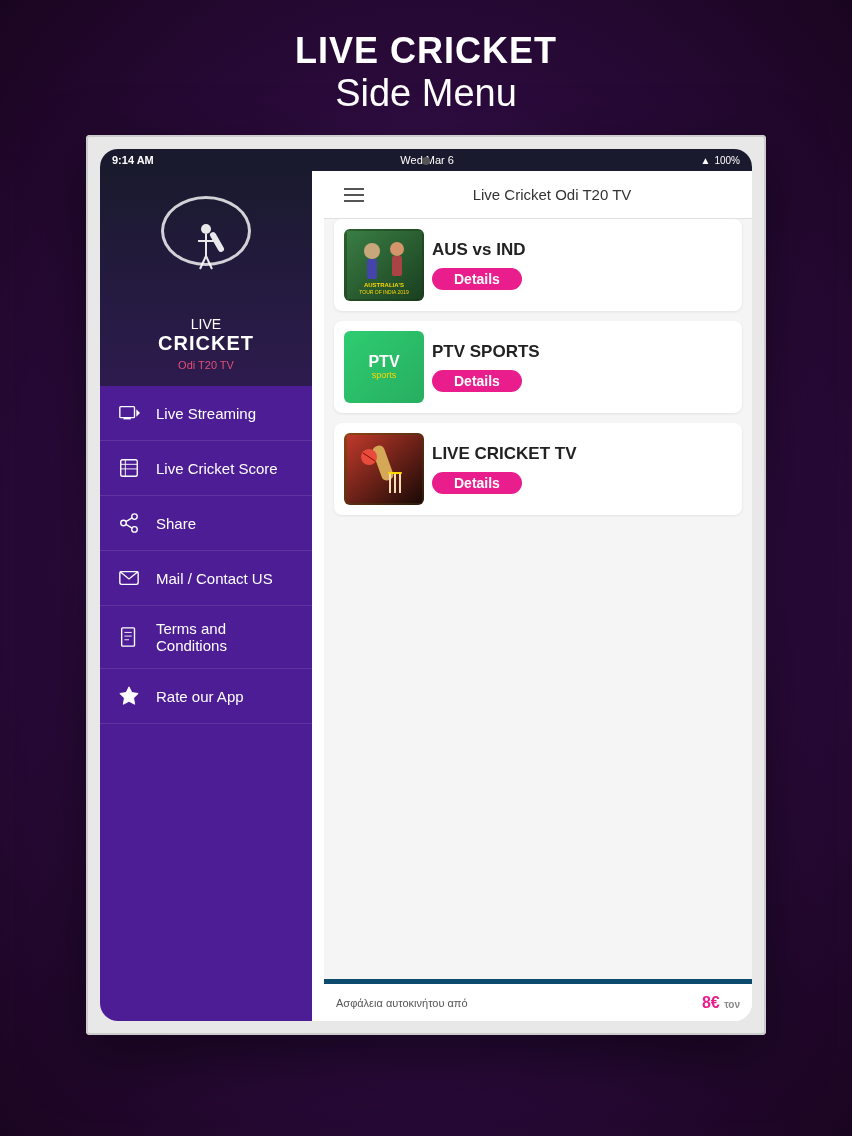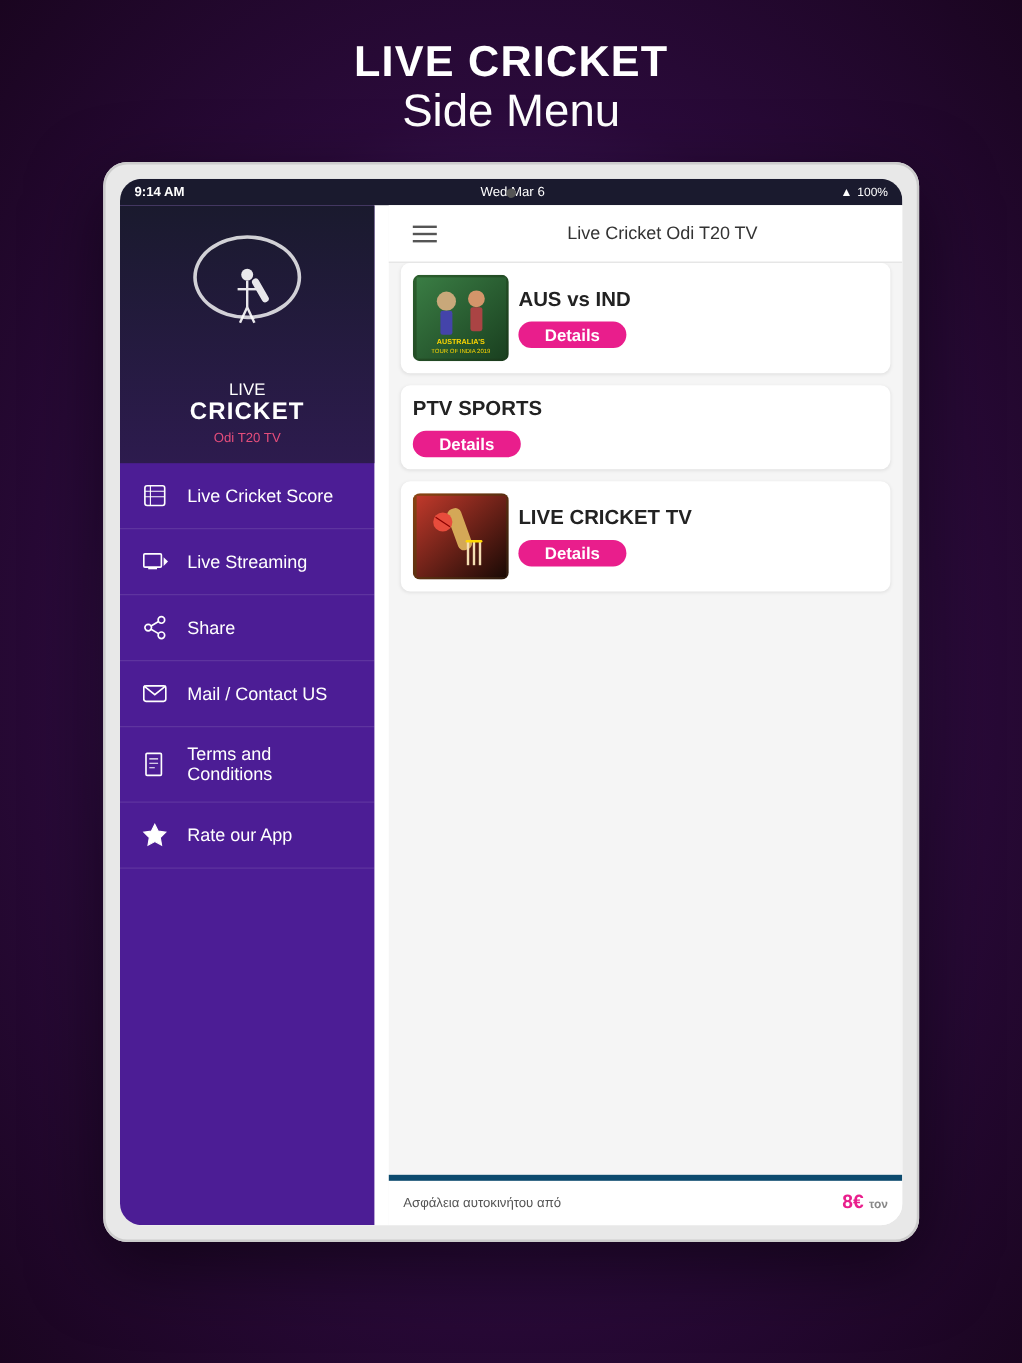--- a/index.html
+++ b/index.html
@@ -32,21 +32,21 @@
       font-size: 38px;
       font-weight: 300;
       display: block;
     }
 
     
     .tablet-frame {
       width: 680px;
       height: 900px;
       background: #e8e8e8;
-      border-radius: 20px;
+      border-radius: 4px;
       padding: 14px;
       box-shadow: 0 20px 60px rgba(0,0,0,0.5), inset 0 0 0 2px #ccc;
       position: relative;
     }
 
     .tablet-camera {
       width: 8px;
       height: 8px;
       background: #555;
       border-radius: 50%;
@@ -422,38 +422,38 @@
           <span class="logo-live" style="margin-top:45px">LIVE</span>
           <span class="logo-cricket">CRICKET</span>
           <span class="logo-subtitle">Odi T20 TV</span>
         </div>
 
         <div class="sidebar-menu">
 
           <div class="sidebar-item">
             <div class="sidebar-item-icon">
               <svg viewBox="0 0 24 24" class="icon-svg">
+                <rect x="2" y="5" width="16" height="12" rx="1" fill="none" stroke="white" stroke-width="1.5"></rect>
+                <polygon points="20,8 24,12 20,16" fill="white"></polygon>
+                <rect x="6" y="17" width="8" height="2" fill="white"></rect>
+              </svg>
+            </div>
+            <span class="sidebar-item-label">Live Streaming</span>
+          </div>
+
+          <div class="sidebar-item">
+            <div class="sidebar-item-icon">
+              <svg viewBox="0 0 24 24" class="icon-svg">
                 <rect x="3" y="3" width="18" height="18" rx="2" fill="none" stroke="white" stroke-width="1.5"></rect>
                 <line x1="3" y1="8" x2="21" y2="8" stroke="white" stroke-width="1"></line>
                 <line x1="3" y1="13" x2="21" y2="13" stroke="white" stroke-width="1"></line>
                 <line x1="8" y1="3" x2="8" y2="21" stroke="white" stroke-width="1"></line>
               </svg>
             </div>
             <span class="sidebar-item-label">Live Cricket Score</span>
-          </div>
-
-          <div class="sidebar-item">
-            <div class="sidebar-item-icon">
-              <svg viewBox="0 0 24 24" class="icon-svg">
-                <rect x="2" y="5" width="16" height="12" rx="1" fill="none" stroke="white" stroke-width="1.5"></rect>
-                <polygon points="20,8 24,12 20,16" fill="white"></polygon>
-                <rect x="6" y="17" width="8" height="2" fill="white"></rect>
-              </svg>
-            </div>
-            <span class="sidebar-item-label">Live Streaming</span>
           </div>
 
           <div class="sidebar-item">
             <div class="sidebar-item-icon">
               <svg viewBox="0 0 24 24" class="icon-svg">
                 <circle cx="18" cy="5" r="3" fill="none" stroke="white" stroke-width="1.5"></circle>
                 <circle cx="6" cy="12" r="3" fill="none" stroke="white" stroke-width="1.5"></circle>
                 <circle cx="18" cy="19" r="3" fill="none" stroke="white" stroke-width="1.5"></circle>
                 <line x1="8.59" y1="13.51" x2="15.42" y2="17.49" stroke="white" stroke-width="1.5"></line>
                 <line x1="15.41" y1="6.51" x2="8.59" y2="10.49" stroke="white" stroke-width="1.5"></line>
@@ -531,20 +531,28 @@
                 </svg>
               </div>
             </div>
             <div class="card-info">
               <span class="card-title">AUS vs IND</span>
               <button class="details-btn">Details</button>
             </div>
           </div>
 
           <div class="content-card">
+            <div class="card-thumbnail">
+              <div class="thumb-ptv">
+                <div>
+                  <div class="ptv-logo-text">PTV</div>
+                  <span class="ptv-logo-sub">sports</span>
+                </div>
+              </div>
+            </div>
             <div class="card-info">
               <span class="card-title">PTV SPORTS</span>
               <button class="details-btn">Details</button>
             </div>
           </div>
 
           <div class="content-card">
             <div class="card-thumbnail">
               <div class="thumb-cricket-tv">
                 <svg width="75" height="68" viewBox="0 0 75 68">

